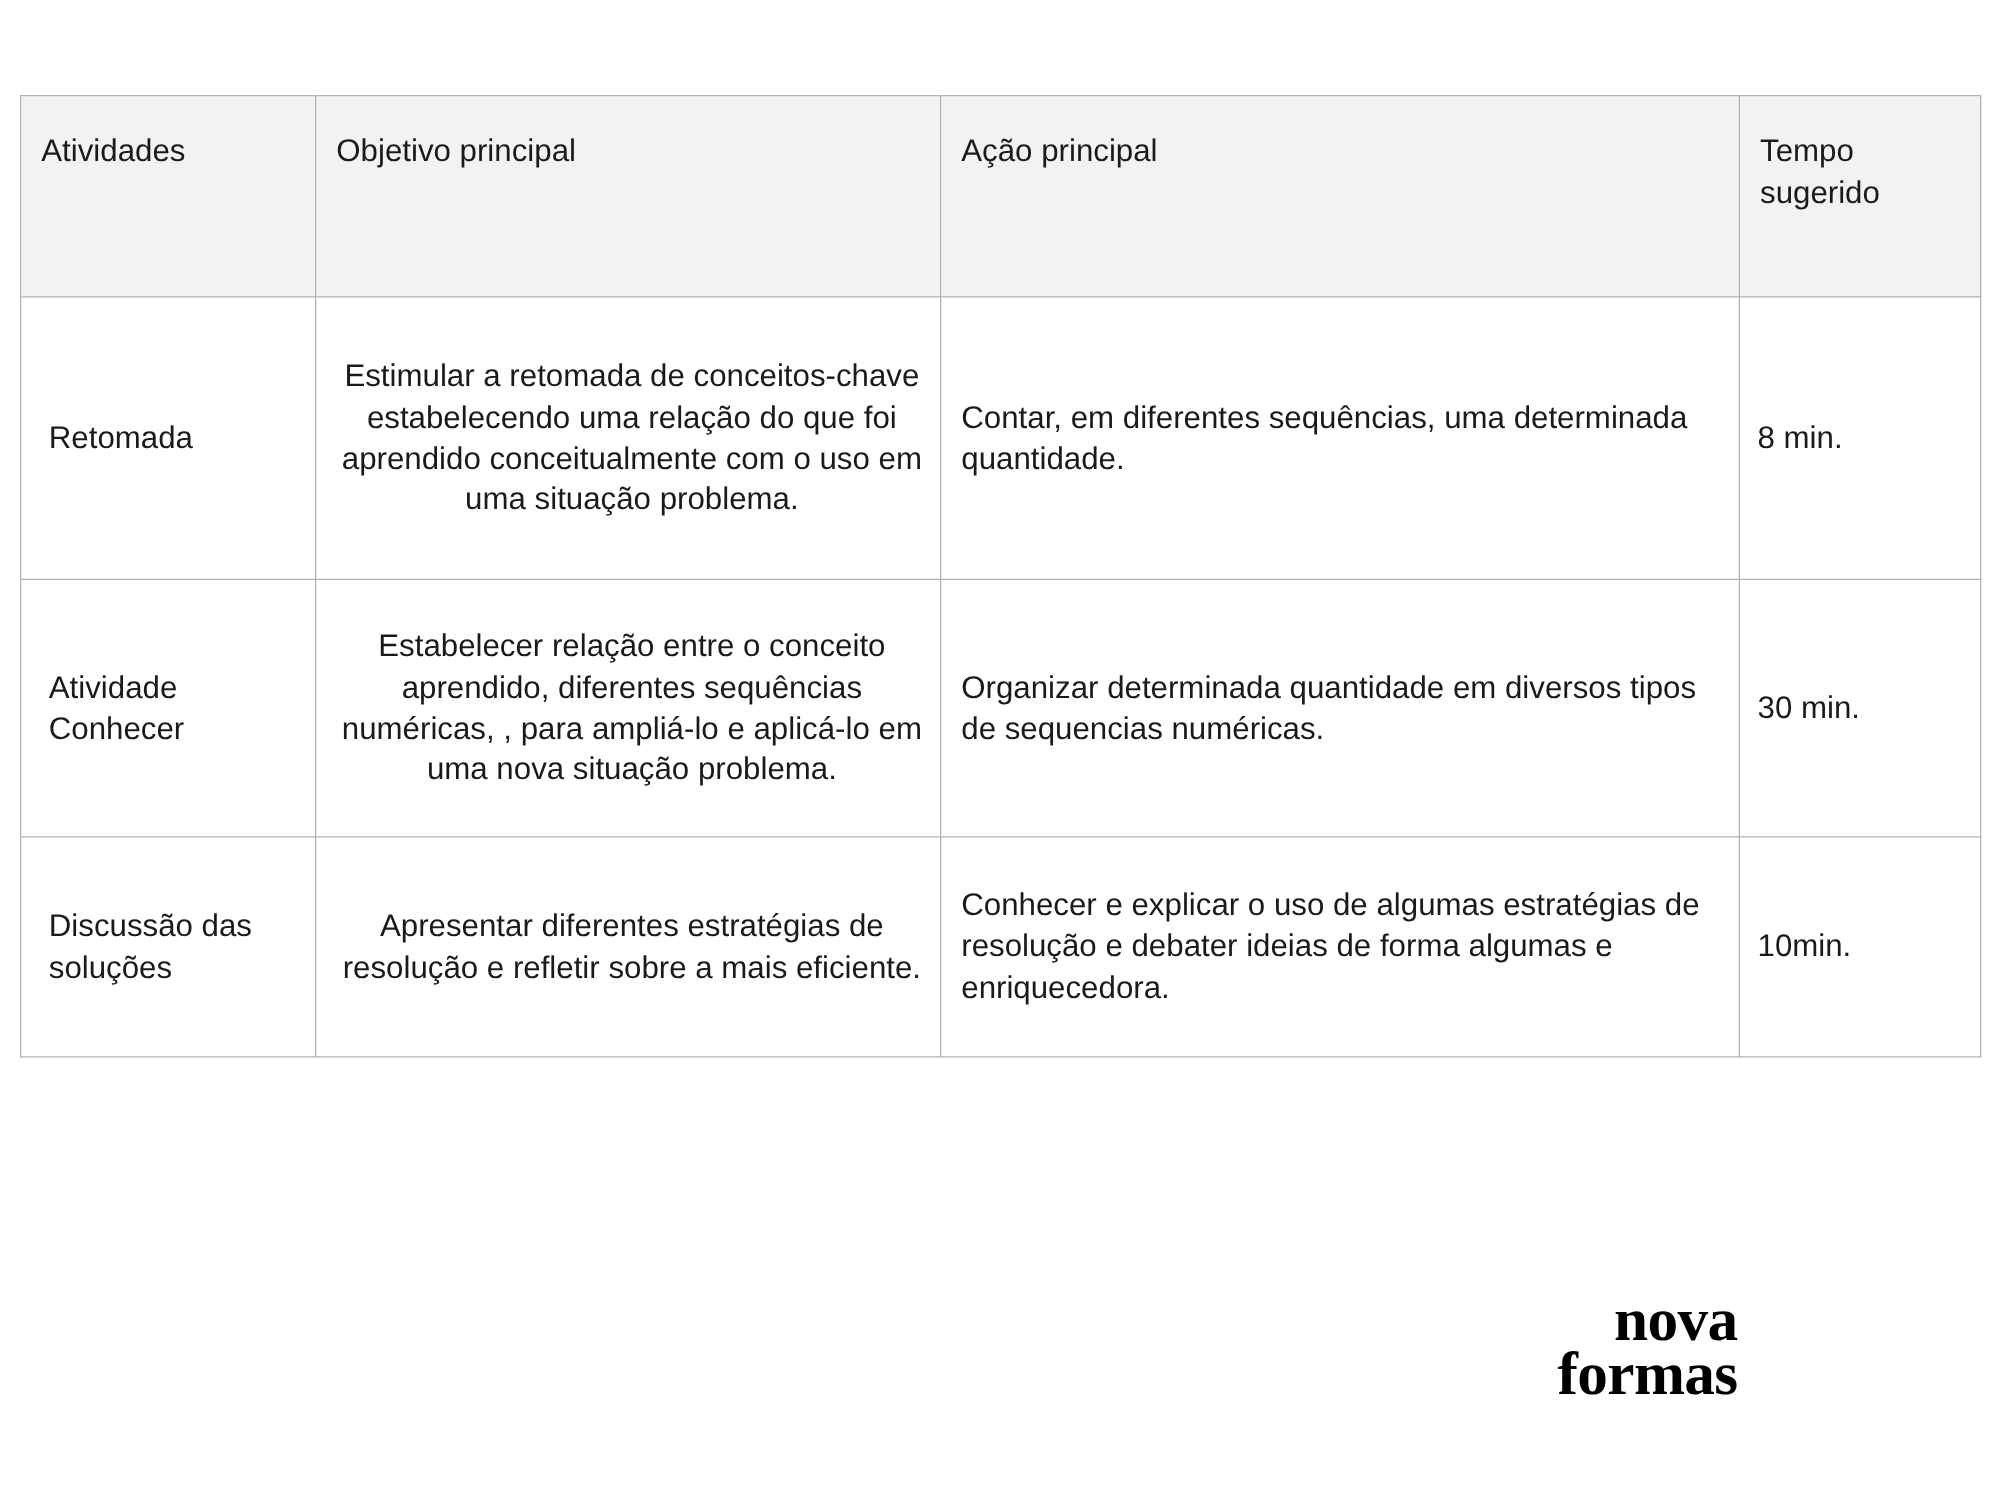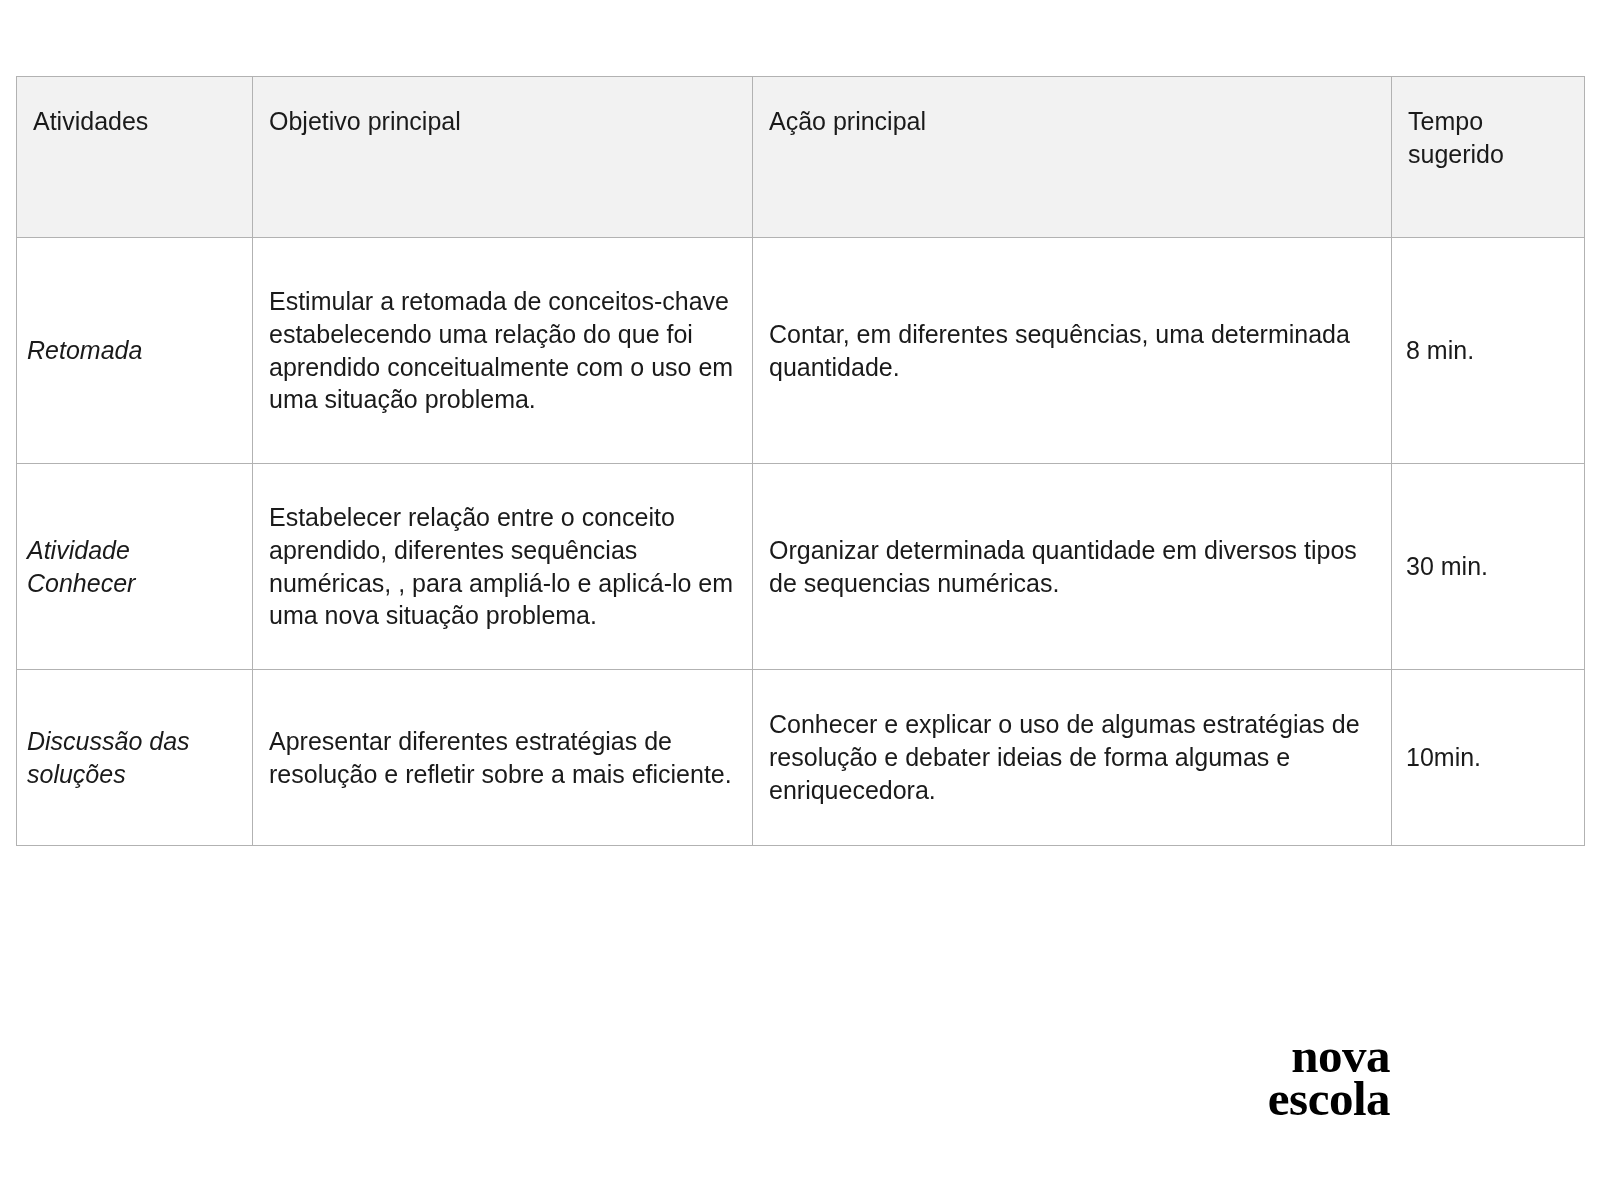--- a/index.html
+++ b/index.html
@@ -61,26 +61,26 @@
   }
 
   table.plan tbody td {
     background: #ffffff;
     font-size: 25px;
     line-height: 1.31;
     color: #1a1a1a;
   }
 
   table.plan tbody td.activity {
-    padding-left: 10px;
-    font-style: italic;
+    padding-left: 22px;
   }
   table.plan tbody td.goal {
     padding-left: 16px;
     padding-right: 10px;
+    text-align: center;
   }
   table.plan tbody td.action {
     padding-left: 16px;
     padding-right: 30px;
   }
   table.plan tbody td.time {
     padding-left: 14px;
     white-space: nowrap;
   }
 
@@ -146,16 +146,16 @@
           <td class="goal">Apresentar  diferentes  estratégias de resolução   e refletir sobre a mais eficiente.</td>
           <td class="action">Conhecer e explicar o uso de algumas estratégias de resolução e debater ideias de forma algumas e enriquecedora.</td>
           <td class="time">10min.</td>
         </tr>
       </tbody>
     </table>
   </div>
 
   <div class="logo">
     <span class="line">nova</span>
-    <span class="line">escola</span>
+    <span class="line">formas</span>
   </div>
 
 </div>
 
 </body></html>

